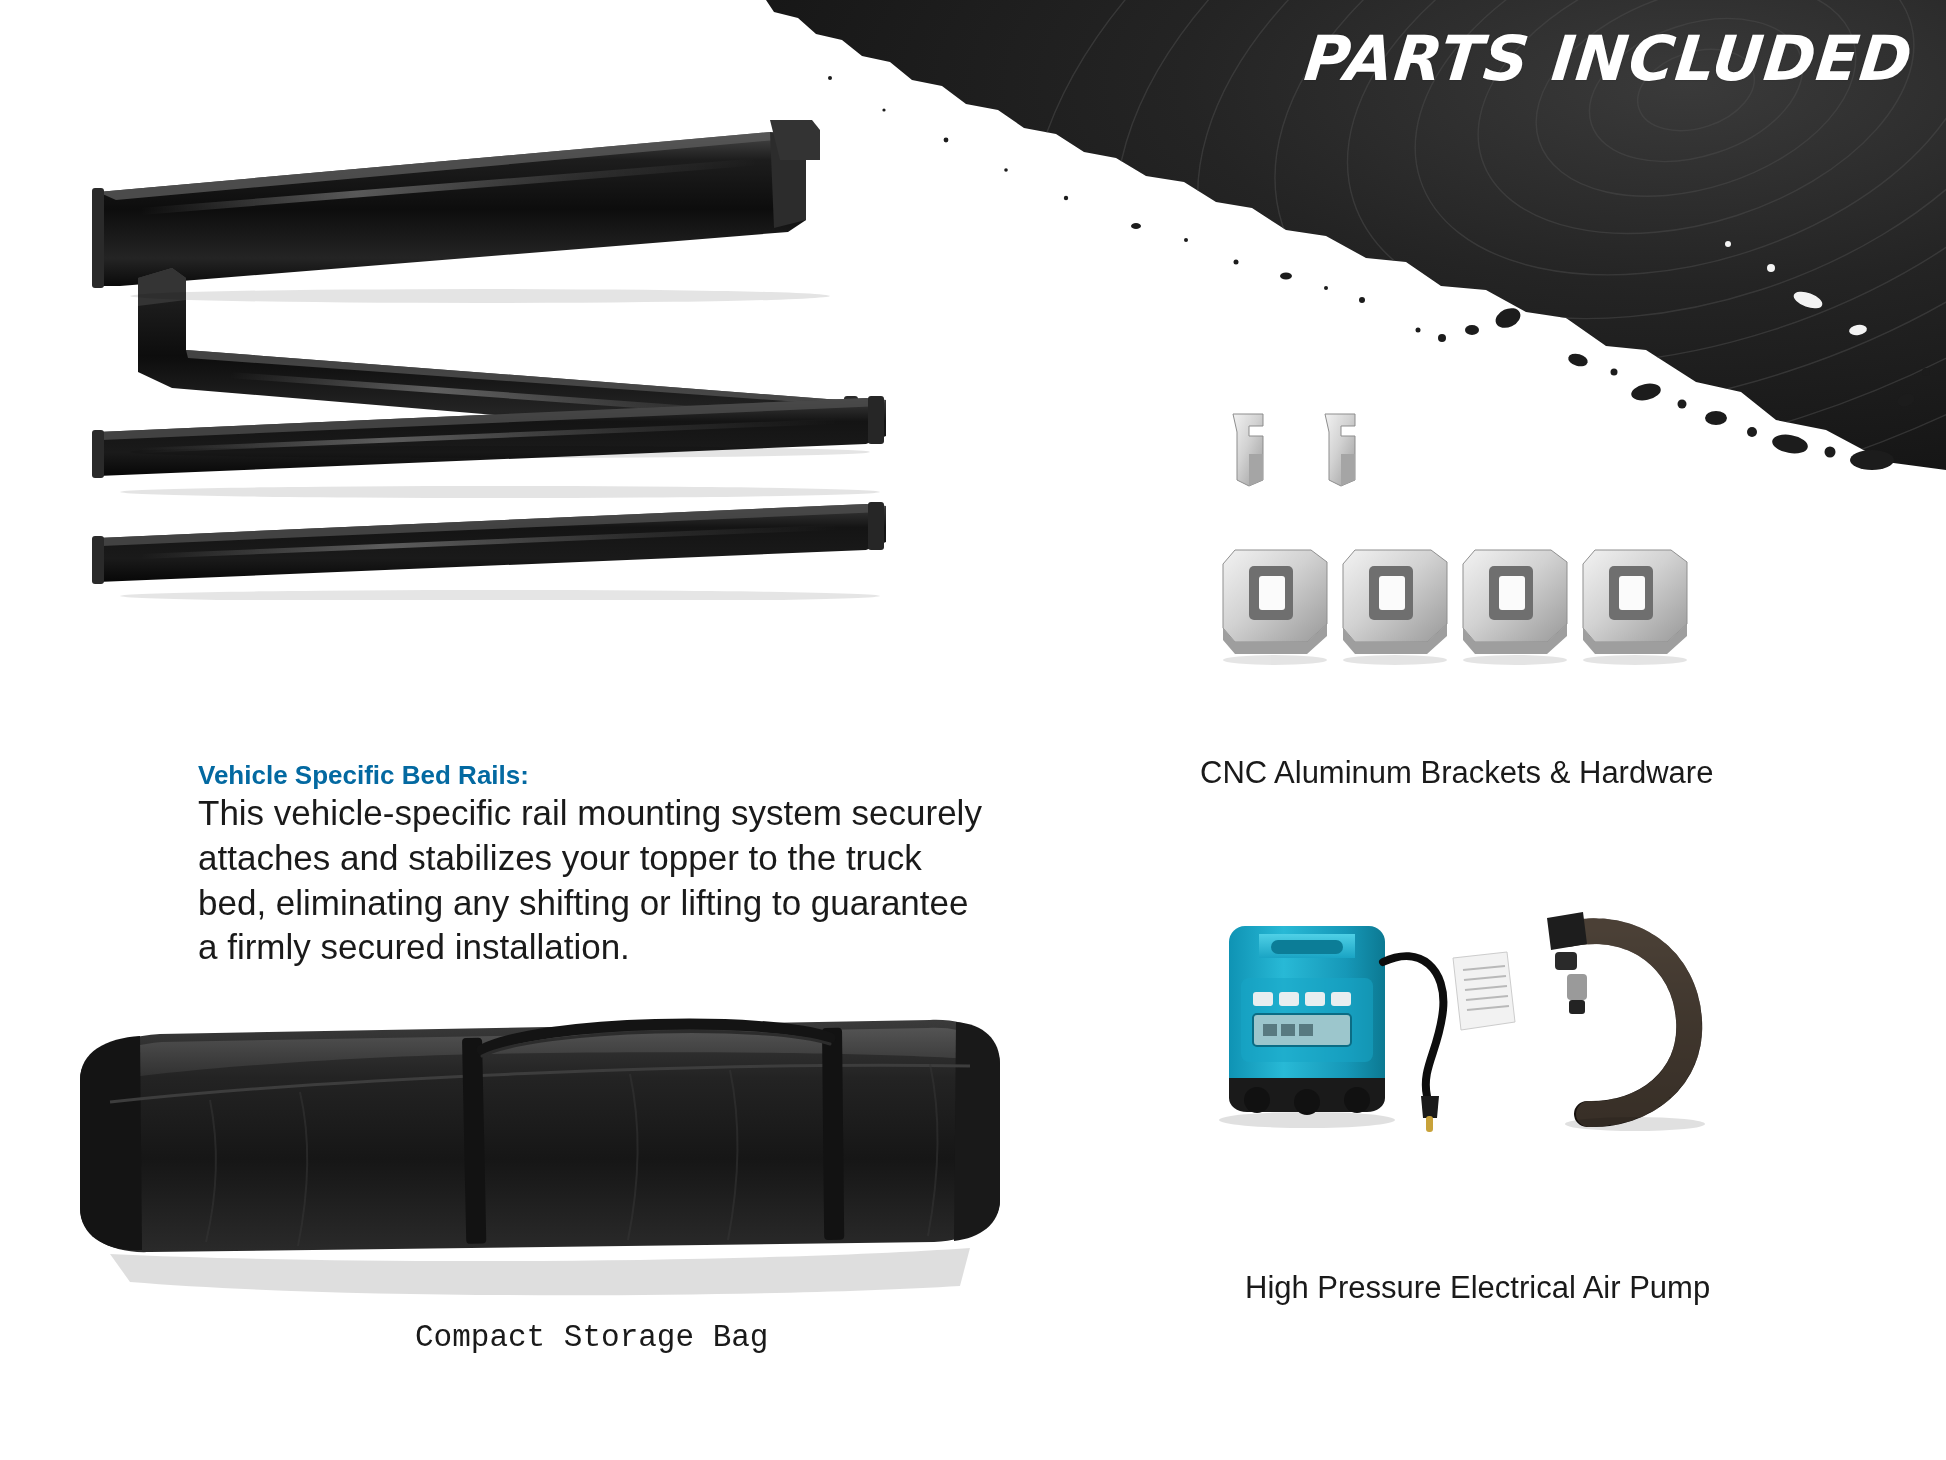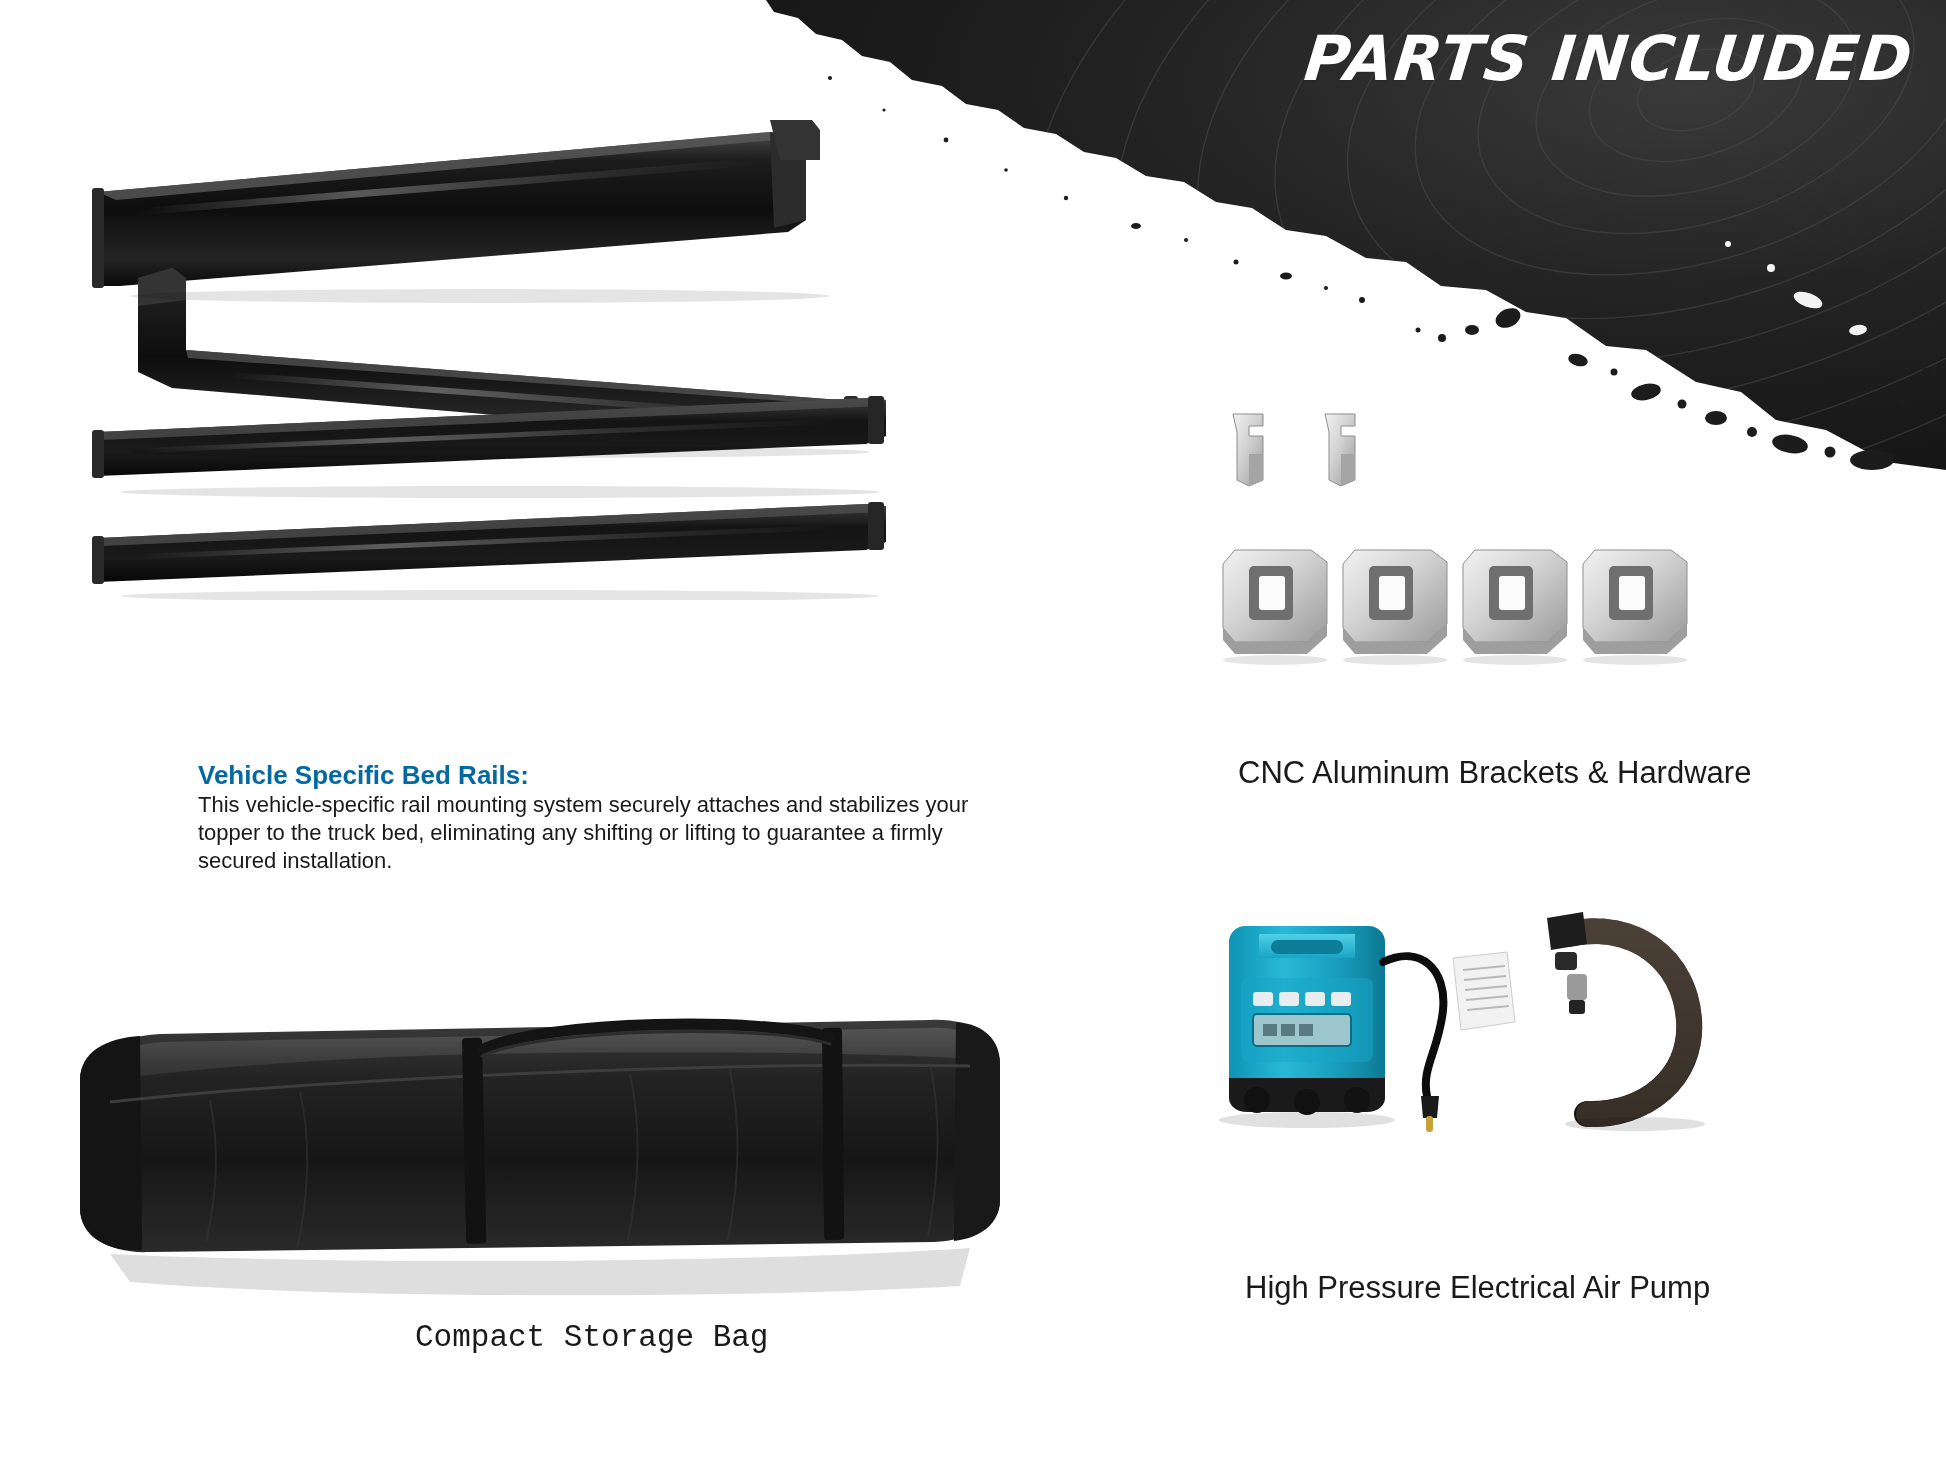--- a/index.html
+++ b/index.html
@@ -49,21 +49,21 @@
     font-size: 31px;
     color: #1a1a1a;
     white-space: nowrap;
   }
   .block-title {
     font-weight: bold;
     font-size: 26px;
     color: #0369a1;
   }
   .body-copy {
-    font-size: 22px;
+    font-size: 35px;
     line-height: 1.28;
     color: #1a1a1a;
   }
 
   
   .rails {
     position: absolute;
     left: 80px;
     top: 100px;
     width: 840px;
@@ -84,21 +84,20 @@
     position: absolute;
     left: 1215px;
     top: 410px;
     width: 560px;
     height: 300px;
   }
   .brackets svg { display:block; }
   .brackets-caption {
     left: 1200px;
     top: 755px;
-    margin-left: 38px;
   }
 
   
   .bag {
     position: absolute;
     left: 70px;
     top: 1010px;
     width: 1030px;
     height: 300px;
   }

